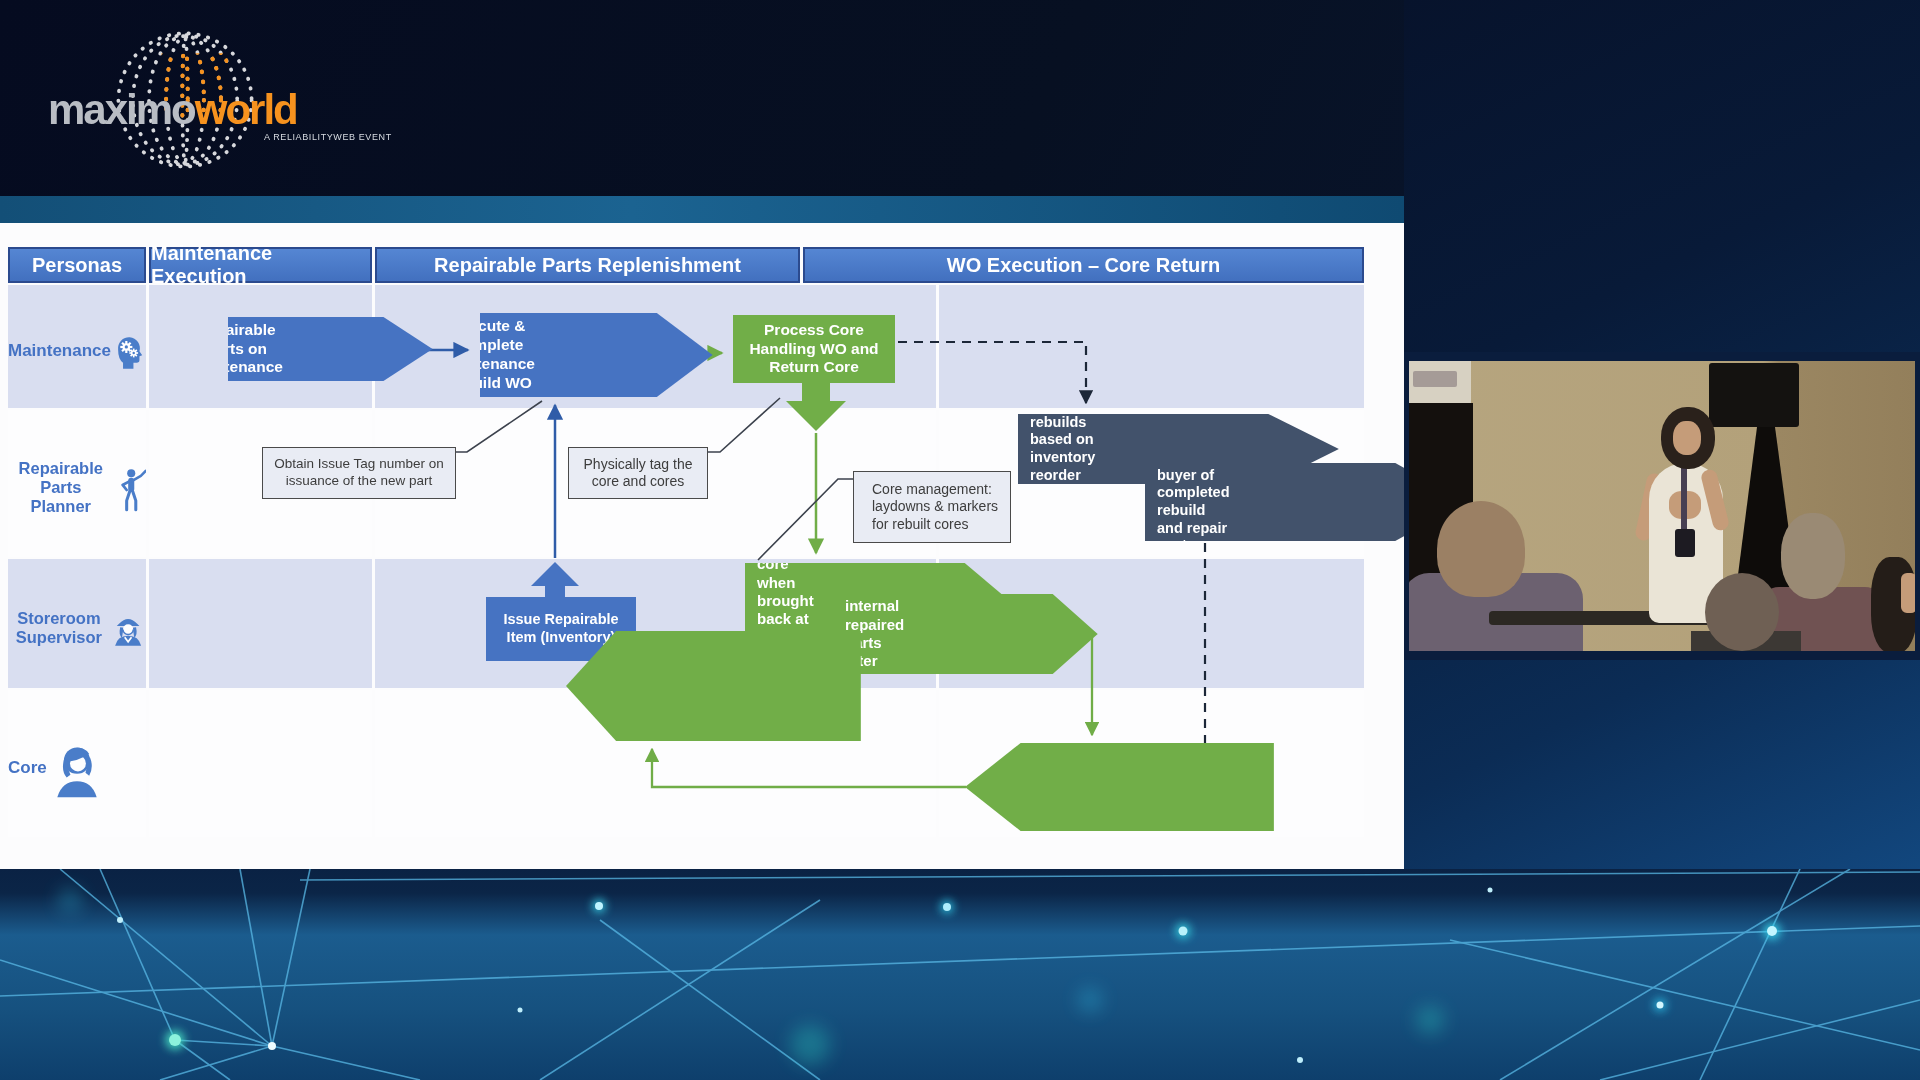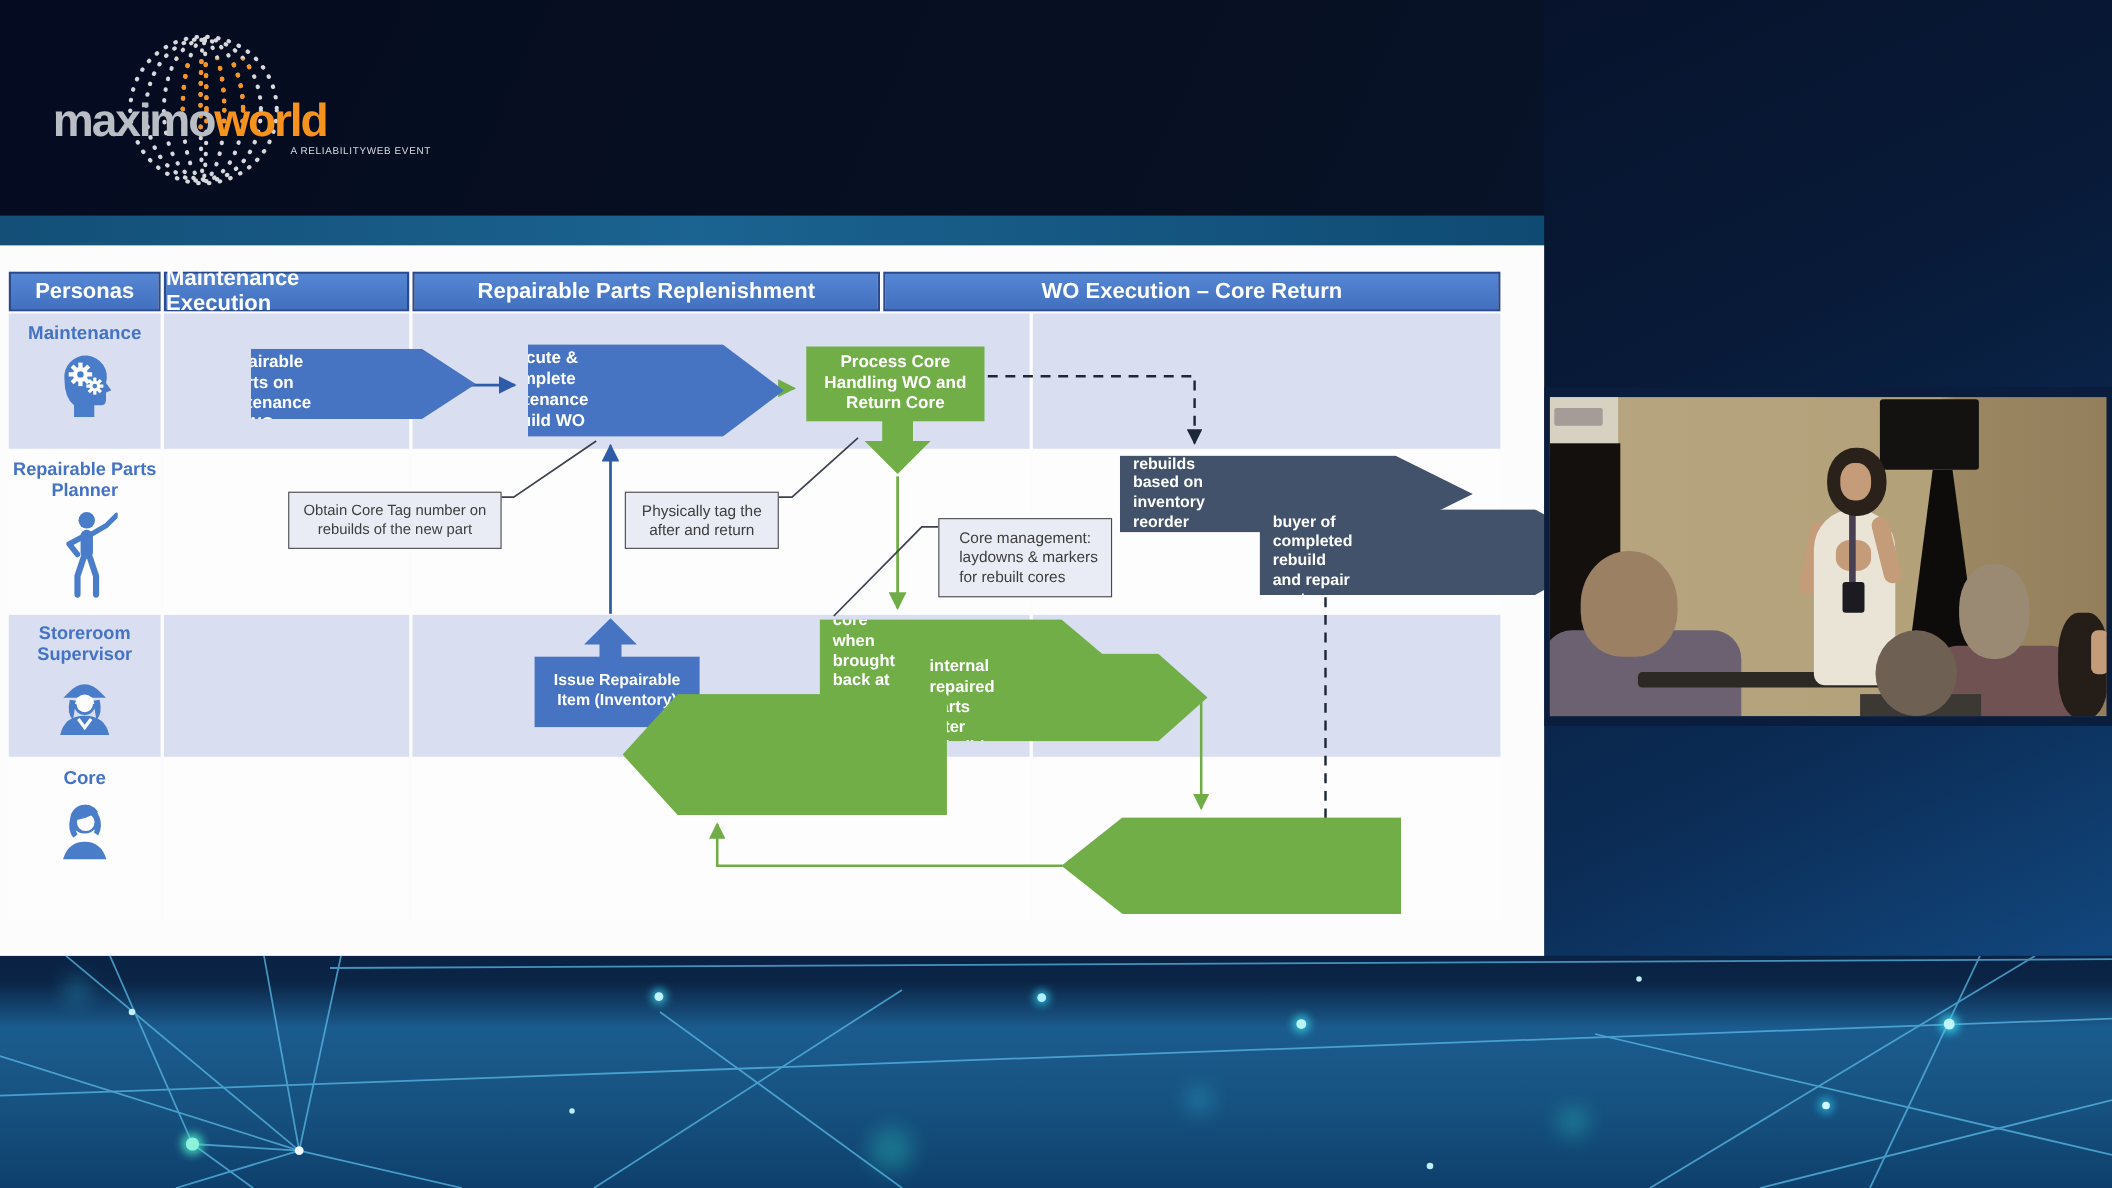--- a/index.html
+++ b/index.html
@@ -22,21 +22,21 @@
   #slide{position:absolute;left:0;top:223px;width:1404px;height:764px;background:#fcfcfd;}
 
   .row{position:absolute;left:8px;width:1356px;display:flex;gap:3px;}
   .c1{width:138px;flex:none;} .c2{width:223px;flex:none;} .c3{width:561px;flex:none;} .c4{width:425px;flex:none;}
   #hdrow{top:24px;height:36px;}
   .hd{background:linear-gradient(180deg,#5586d3,#4270bf);border:2px solid #2b4a8e;color:#fff;
       font-weight:bold;font-size:20px;display:flex;align-items:center;justify-content:center;box-sizing:border-box;}
   #row1{top:62px;height:123px;} #row2{top:187px;height:147px;}
   #row3{top:336px;height:129px;} #row4{top:467px;height:147px;}
   .lav{background:#d9def0;} .wht{background:#fdfdfe;}
-  .pcell{display:flex;flex-direction:column;align-items:center;justify-content:flex-start;padding-top:8px;box-sizing:border-box;}
+  .pcell{display:flex;flex-direction:row;align-items:center;justify-content:flex-start;padding-top:8px;box-sizing:border-box;}
   .plabel{color:#4472c4;font-weight:bold;font-size:16.5px;text-align:center;line-height:1.15;}
   .pcell svg{margin-top:5px;}
 
   
   #connectors{position:absolute;left:0;top:0;width:1404px;height:646px;}
 
   
   .shape{position:absolute;color:#fff;display:flex;align-items:center;font-weight:600;
          font-size:15px;line-height:1.22;box-sizing:border-box;white-space:pre-wrap;}
   .blue{background:#4673c2;} .green{background:#71ae48;} .navyS{background:#42526b;}
@@ -257,22 +257,22 @@
       <path d="M706,229 L720,229 L780,175" stroke="#3c424d" stroke-width="1.6" fill="none"></path>
       <path d="M853,256 L838,256 L758,337" stroke="#3c424d" stroke-width="1.6" fill="none"></path>
       <path d="M1038,411 H1092 V512" stroke="#70ad47" stroke-width="2.3" fill="none" marker-end="url(#mG)"></path>
       <path d="M966,564 H652 V526" stroke="#70ad47" stroke-width="2.3" fill="none" marker-end="url(#mG)"></path>
       <path d="M1205,320 V551 H1188" stroke="#1c2738" stroke-width="2.2" stroke-dasharray="9 7" fill="none" marker-end="url(#mD)"></path>
     </svg>
 
     <div id="plan" class="shape blue pent ctr">Plan  Repairable Parts on Maintenance WO</div>
     <div id="execute" class="shape blue pent ctr">Execute &amp; Complete Maintenance Rebuild WO</div>
     <div id="process" class="shape green ctr">Process Core Handling WO and Return Core</div>
-    <div id="obtain" class="note">Obtain Core Tag number on rebuilds of the new part</div>
-    <div id="phys" class="note">Physically tag the after and return</div>
+    <div id="obtain" class="note">Obtain Issue Tag number on issuance of the new part</div>
+    <div id="phys" class="note">Physically tag the core and cores</div>
     <div id="coremgmt" class="note">Core management: laydowns &amp; markers for rebuilt cores</div>
     <div id="prioritize" class="shape navyS pent78 lft">Prioritize rebuilds based on inventory reorder demand</div>
     <div id="inform" class="shape navyS pent78 lft">Inform buyer of completed rebuild and repair cost</div>
     <div id="issue" class="shape blue ctr">Issue Repairable Item (Inventory)</div>
     <div id="rcore" class="shape green pent83 lft">Receive core when brought back at core laydown</div>
     <div id="rint" class="shape green pent83 lft">Receive internal repaired parts after rebuild</div>
     <div id="rexch" class="shape green pentL lft">Receive exchange, repaired parts</div>
     <div id="reorder" class="shape green pentL18 lft">Reorder exchange, repair &amp; return from vendors</div>
   </div>
 

